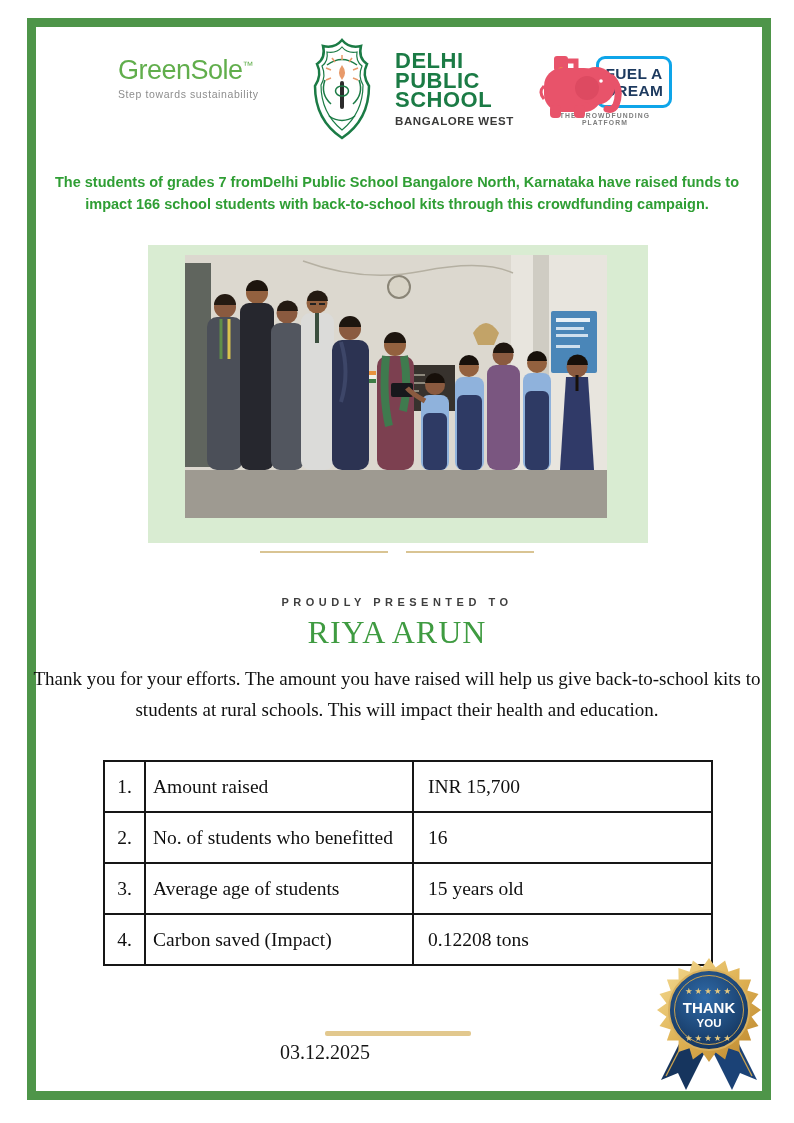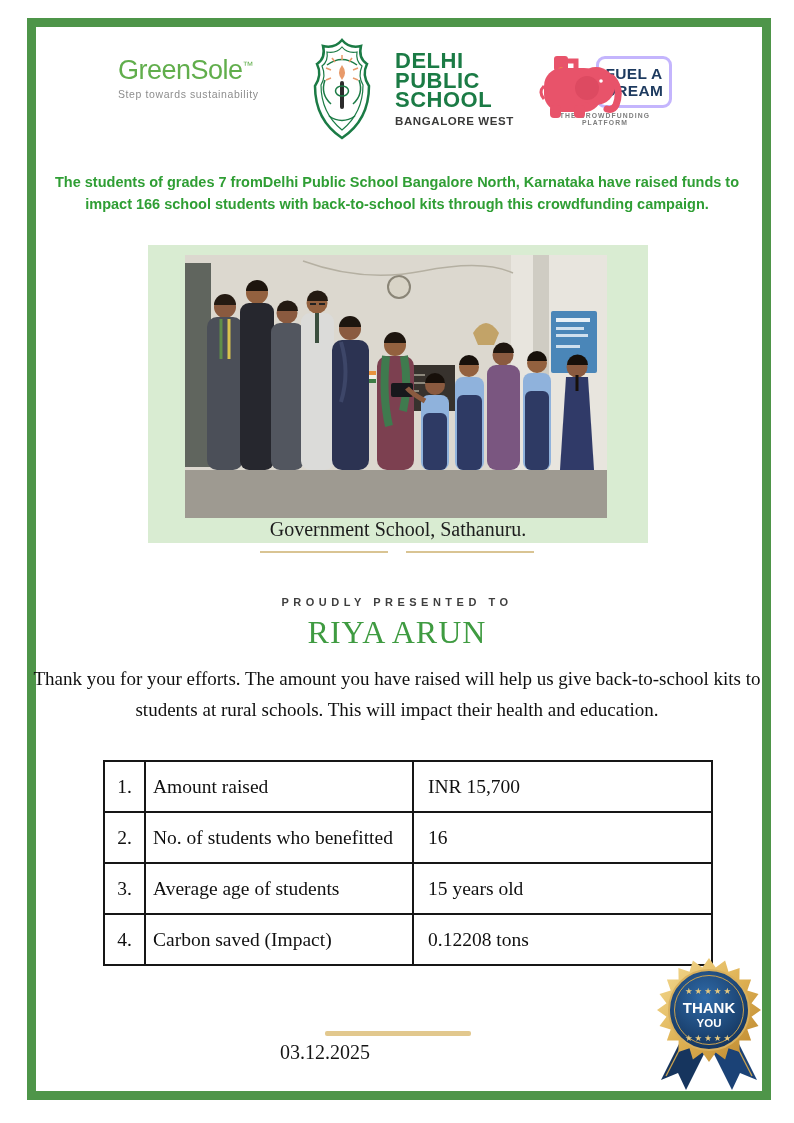--- a/index.html
+++ b/index.html
@@ -16,21 +16,21 @@
   .gs-name{font-size:27px;color:#61ae4c;line-height:27px;letter-spacing:-0.5px;}
   .gs-tm{font-size:11px;vertical-align:super;color:#61ae4c;}
   .gs-globe{display:inline-block;width:13px;height:13px;border-radius:50%;
     background:#3e9140;position:relative;top:1px;}
   .gs-tagline{font-size:10.5px;color:#8d8d8d;letter-spacing:0.6px;margin-top:4px;}
   .dps{position:absolute;left:303px;top:38px;display:flex;}
   .dps-text{margin-left:14px;padding-top:13px;}
   .dps-line{font-size:22px;font-weight:bold;color:#1b7b45;line-height:19.5px;letter-spacing:0.5px;}
   .dps-sub{font-size:11.5px;font-weight:bold;color:#3a3a39;margin-top:5px;letter-spacing:0.6px;}
   .fad{position:absolute;left:538px;top:48px;width:134px;height:75px;}
-  .fad-box{position:absolute;left:58px;top:8px;width:70px;height:46px;border:3px solid #c4b5fd;
+  .fad-box{position:absolute;left:58px;top:8px;width:70px;height:46px;border:3px solid #0ea5e9;
     border-radius:9px;background:#fff;display:flex;flex-direction:column;
     justify-content:center;align-items:center;z-index:1;}
   .fad-l{font-size:15.5px;font-weight:bold;color:#1d3a5f;line-height:17px;letter-spacing:0.3px;}
   .fad-elephant{position:absolute;left:0;top:4px;z-index:2;}
   .fad-tagline{position:absolute;top:64px;left:0;width:134px;text-align:center;
     font-size:6.8px;color:#7d7d7d;letter-spacing:1.1px;font-weight:bold;}
   
   .intro{position:absolute;left:47px;top:171px;width:700px;text-align:center;
     font-size:14.5px;font-weight:bold;color:#2f9e34;line-height:1.55;}
   
@@ -210,21 +210,20 @@
       <rect x="338" y="118" width="28" height="97" rx="8" fill="#8fb2dc"></rect>
       <rect x="340" y="136" width="24" height="79" rx="6" fill="#2e3a64"></rect>
     </g>
     <g>
       <circle cx="392" cy="112" r="10.5" fill="#8a5a3f"></circle>
         <path d="M382,110 a10.5,10.5 0 0,1 21,0" fill="#17100a"></path>
       <path d="M381,122 h22 l6,93 h-34 z" fill="#303a68"></path>
       <path d="M392,120 v16" stroke="#17100a" stroke-width="3"></path>
     </g>
   </svg>
-  <div class="photo-caption">Government School, Sathanuru.</div>
 </div>
 
 <div class="title-row">
   <div class="rule"></div>
   <div class="rule"></div>
 </div>
 <div class="presented">PROUDLY PRESENTED TO</div>
 <div class="recipient">RIYA ARUN</div>
 <div class="message">Thank you for your efforts. The amount you have raised will help us give back-to-school kits to students at rural schools. This will impact their health and education.</div>
 

